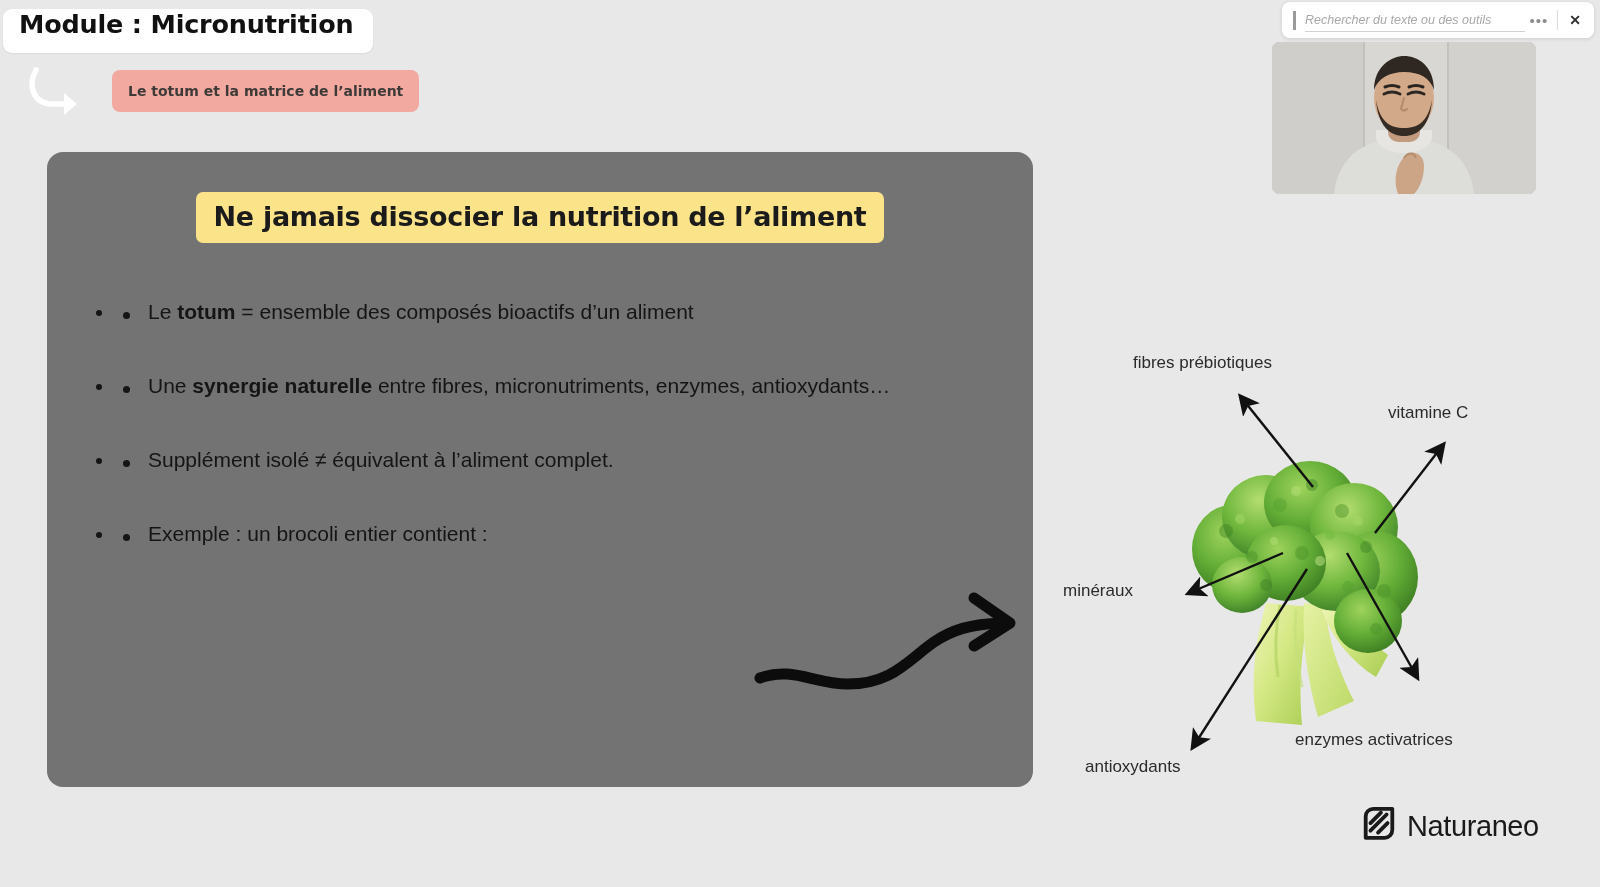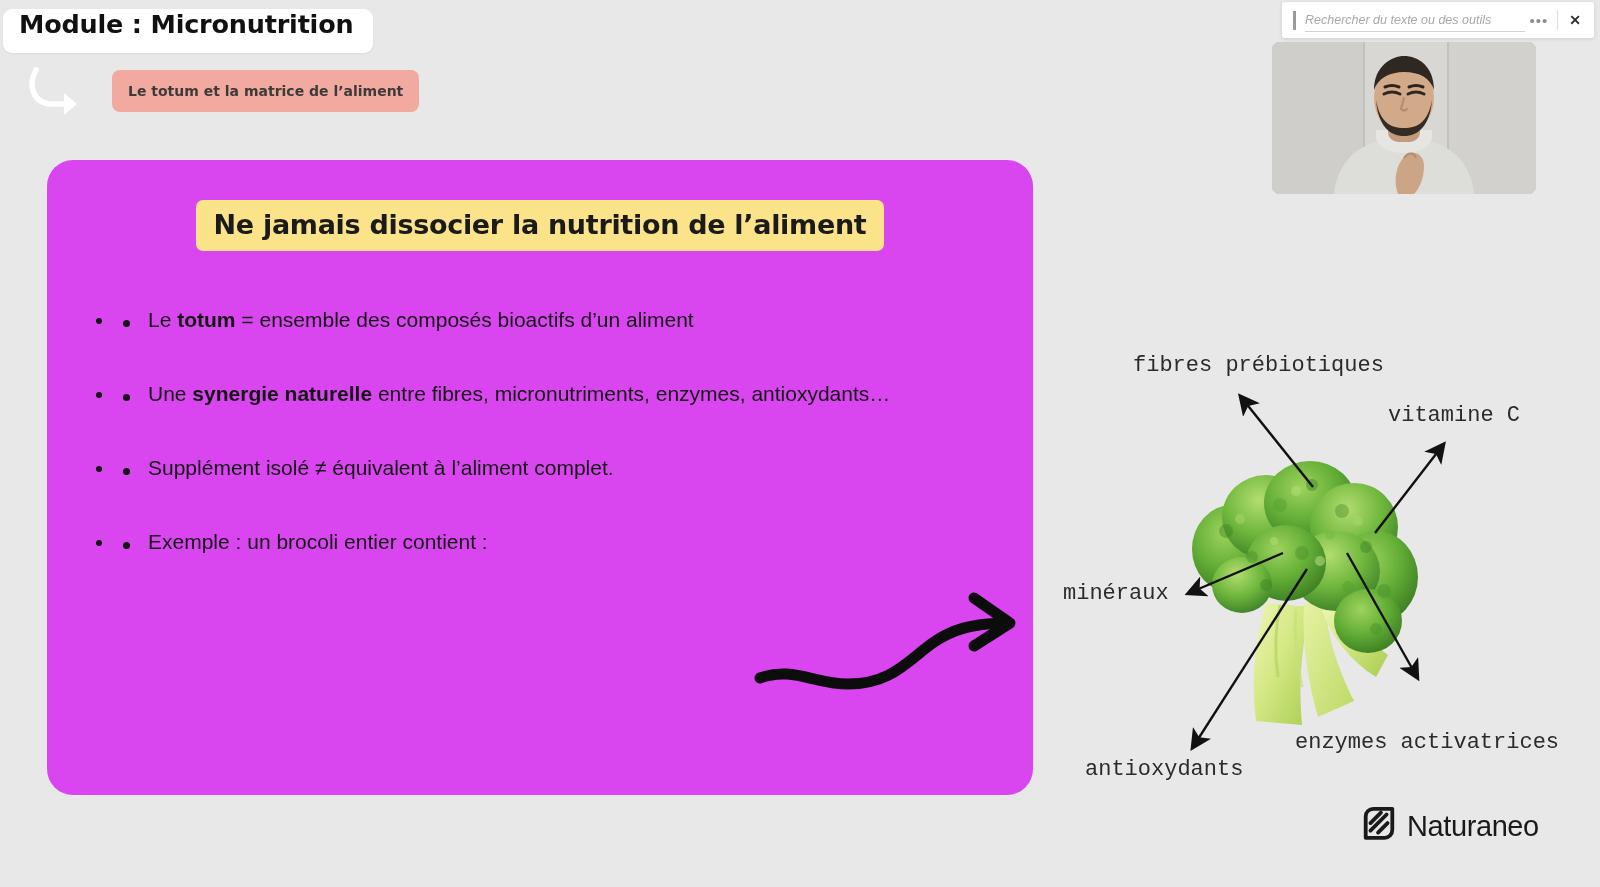--- a/index.html
+++ b/index.html
@@ -67,25 +67,25 @@
     font-weight: 700;
     color: #3d3a38;
     white-space: nowrap;
     font-family: "DejaVu Sans", sans-serif;
   }
 
   
   .content-card {
     position: absolute;
     left: 47px;
-    top: 160px;
+    top: 152px;
     width: 986px;
     height: 635px;
-    background: #d946ef;
-    border-radius: 26px;
+    background: #737373;
+    border-radius: 16px;
   }
 
   
   .card-heading-wrap {
     position: absolute;
     left: 0;
     right: 0;
     top: 40px;
     display: flex;
     justify-content: center;
@@ -146,24 +146,24 @@
   
   .diagram {
     position: absolute;
     left: 1045px;
     top: 335px;
     width: 545px;
     height: 470px;
   }
   .diagram-label {
     position: absolute;
-    font-size: 22px;
+    font-size: 17px;
     color: #2b2b2b;
     white-space: nowrap;
-    font-family: Liberation Mono, monospace;
+    font-family: Liberation Sans, sans-serif;
   }
   .lbl-fibres     { left: 88px;  top: 18px; }
   .lbl-vitc       { left: 343px; top: 68px; }
   .lbl-mineraux   { left: 18px;  top: 246px; }
   .lbl-enzymes    { left: 250px; top: 363px; margin-top: 32px; }
   .lbl-sulfo      { left: 40px;  top: 422px; }
 
   .broccoli-svg {
     position: absolute;
     left: 125px;
@@ -197,21 +197,21 @@
   }
 
   
   .toolbar {
     position: absolute;
     left: 1282px;
     top: 2px;
     width: 312px;
     height: 36px;
     background: #ffffff;
-    border-radius: 3px;
+    border-radius: 8px;
     display: flex;
     align-items: center;
     box-shadow: 0 1px 4px rgba(0,0,0,0.12);
     padding: 0 6px;
   }
   .toolbar-caret {
     width: 3px;
     height: 19px;
     background: #9a9a9a;
     margin-left: 5px;

